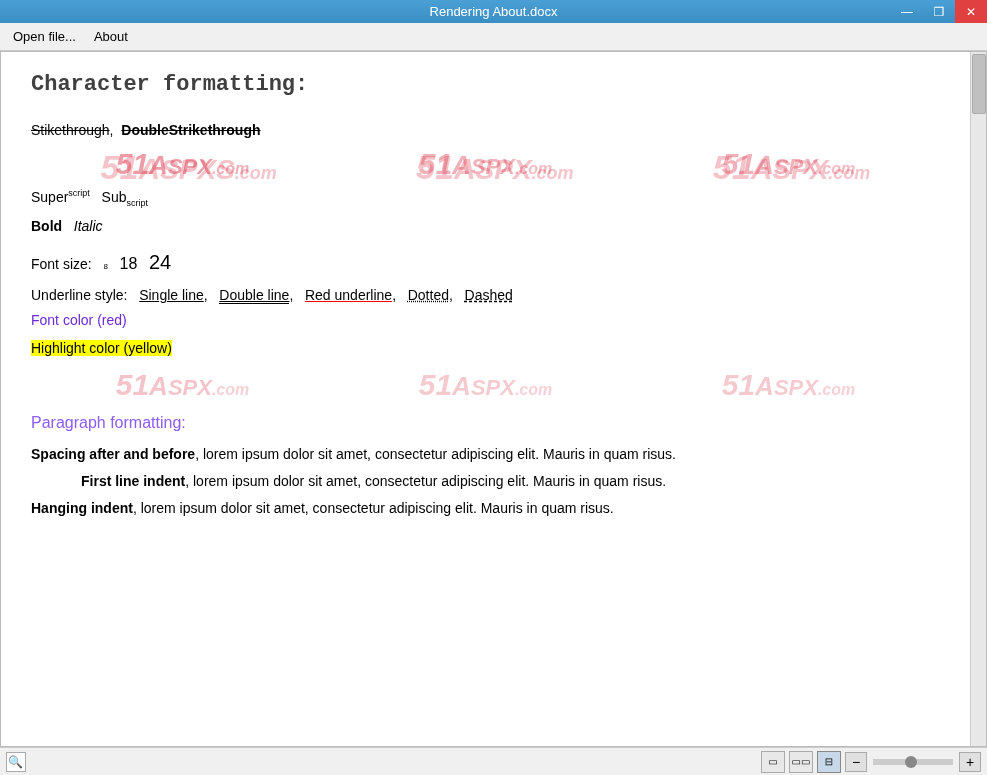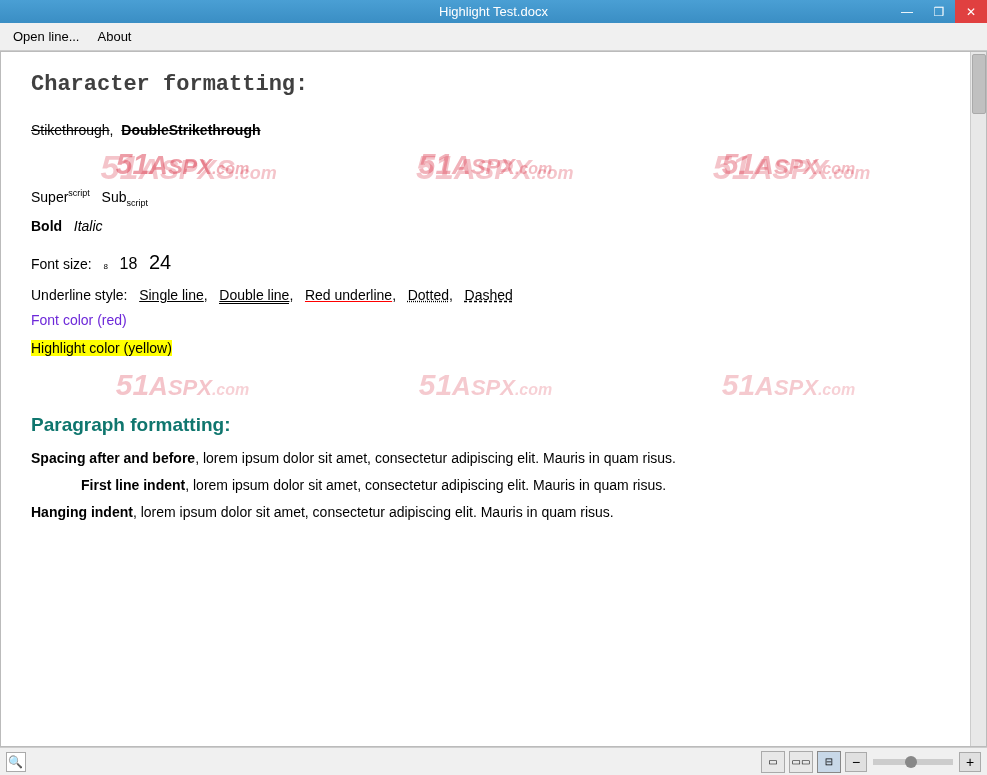--- a/index.html
+++ b/index.html
@@ -165,23 +165,23 @@
     .font-meiryo { font-family: Meiryo, 'MS Gothic', sans-serif; }
     .font-cambria { font-family: Cambria, Georgia, serif; }
 
     .underline-section { margin: 0 0; }
     .single-ul { text-decoration: underline; }
 
     .font-color-red { color: #6d28d9; margin: 6px 0; }
     .highlight-yellow { background-color: yellow; margin: 6px 0; display: inline-block; }
 
     .para-title {
-      color: #0f766e;
-      font-size: 19px;
-      font-weight: bold;
+      color: #8b5cf6;
+      font-size: 16px;
+      font-weight: normal;
       margin: 12px 0 10px 0;
     }
 
     .indent-para {
       margin-left: 50px;
       margin-right: 30px;
       margin-bottom: 10px;
     }
 
     .spacing-para {
@@ -226,30 +226,30 @@
       position: relative;
       z-index: 1;
     }
   </style>
 </head>
 <body>
 
 <div class="app-container">
 
   <div class="title-bar">
-    <span>Highlight Test.docx</span>
+    <span>Rendering About.docx</span>
     <div class="title-bar-buttons">
       <div class="title-btn">—</div>
       <div class="title-btn">❒</div>
       <div class="title-btn close">✕</div>
     </div>
   </div>
 
   <div class="menu-bar">
-    <div class="menu-item">Open line...</div>
+    <div class="menu-item">Open file...</div>
     <div class="menu-item">About</div>
   </div>
 
   <div class="content-area">
     <div class="document">
 
       <div style="position:relative; height:0; overflow:visible; z-index:0;">
         <div style="position:absolute; top:76px; left:0; right:0; display:flex; justify-content:space-around; pointer-events:none; z-index:0;">
           <span class="wm-text"><span class="num">51</span><span class="asp">A</span><span style="font-size:28px">SPXS</span><span class="dot-com">.com</span></span>
           <span class="wm-text"><span class="num">51</span><span class="asp">A</span><span style="font-size:28px">SPX</span><span class="dot-com">.com</span></span>

